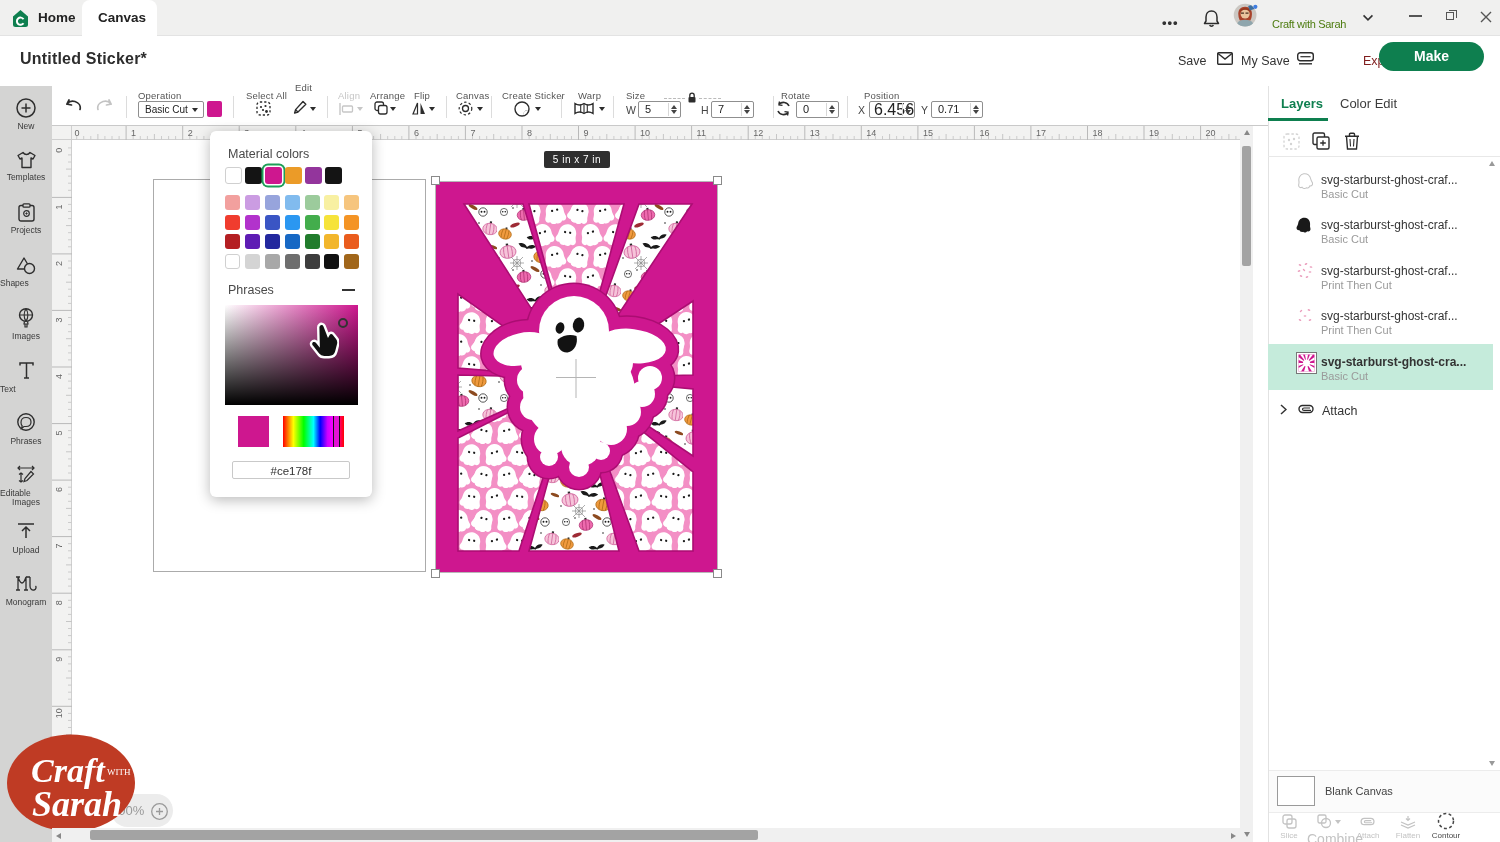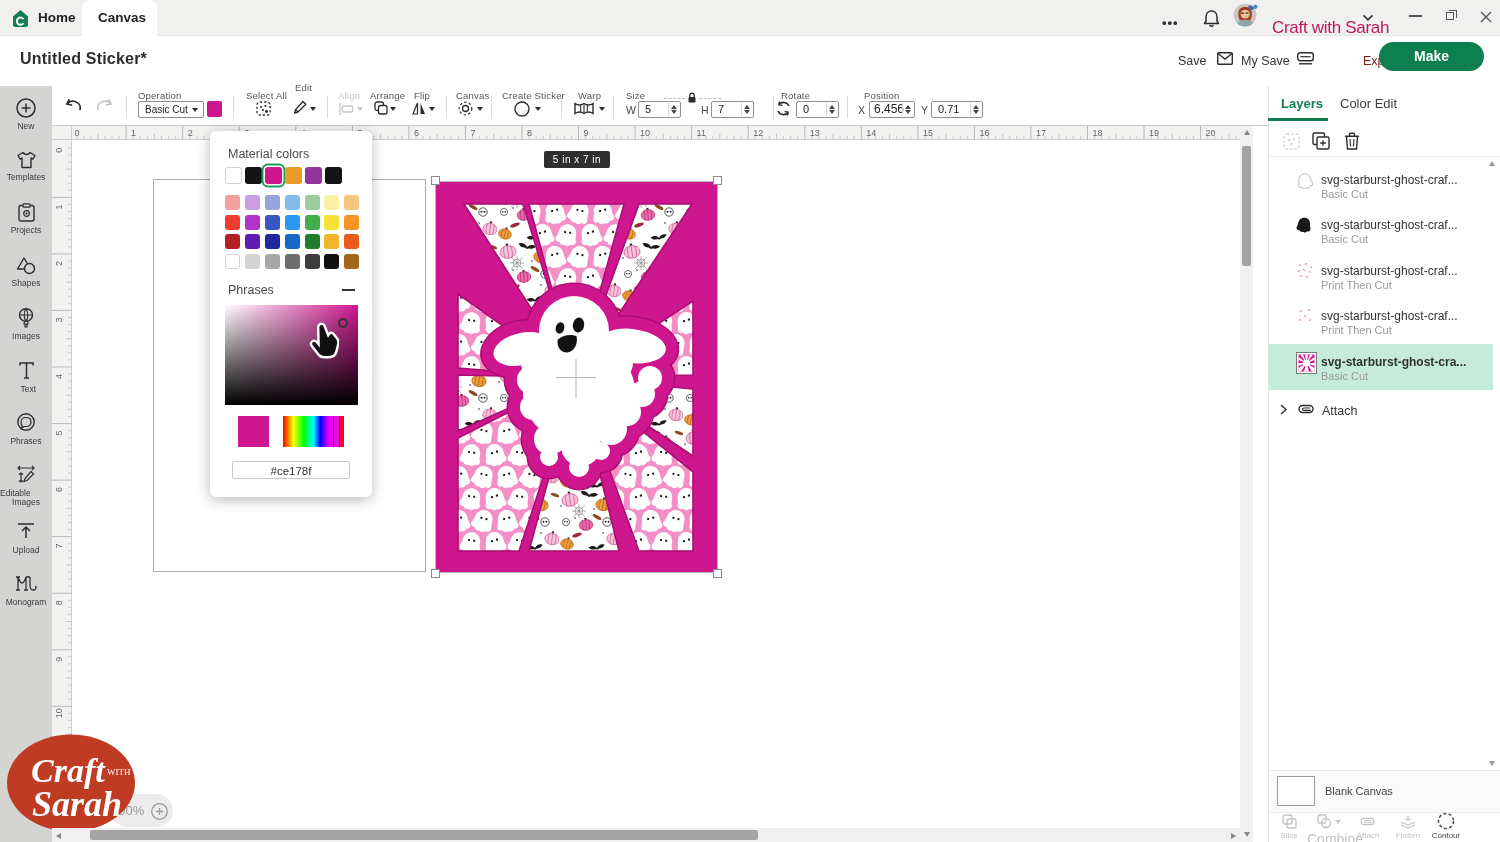--- a/index.html
+++ b/index.html
@@ -37,21 +37,21 @@
     <g clip-path="url(#av)">
       <path d="M16,5 C10,5 7,9 7,14 C7,20 9,23 9,23 L23,23 C23,23 25,20 25,14 C25,9 22,5 16,5 Z" fill="#a8432b"></path>
       <circle cx="16" cy="14.5" r="6" fill="#e8c39d"></circle>
       <path d="M5,33 L27,33 L26,26 C24,23 20,22 16,22 C12,22 8,23 6,26 Z" fill="#8fa6ad"></path>
       <path d="M10.5,13.5 h4 m2,0 h4" stroke="#4a3020" stroke-width="1.6" fill="none"></path>
       <path d="M9,10 C11,7.5 14,7 16,7 C18,7 21,7.5 23,10 L23,12 C21,9.5 18,9 16,9 C14,9 11,9.5 9,12 Z" fill="#93391f"></path>
       <path d="M20,4 L26,2 L28,8 L22,10 Z" fill="#3e6f9e"></path>
     </g>
     <circle cx="29.5" cy="5" r="2.8" fill="#3f7de0"></circle>
   </svg>
-<div class="abs" style="left:1272px;top:18px;font-size:17px;color:#be185d;letter-spacing:-0.3px">Craft with Sarah</div>
+<div class="abs" style="left:1272px;top:18px;font-size:11px;color:#4d7c0f;letter-spacing:-0.3px">Craft with Sarah</div>
 <svg class="abs" style="left:1362px;top:14px" width="12" height="8" viewBox="0 0 13 9">
     <path d="M1.5,1.5 L6.5,6.5 L11.5,1.5" fill="none" stroke="#333" stroke-width="1.8"></path>
   </svg>
 <div class="abs" style="left:1409px;top:15px;width:13px;height:1.6px;background:#555"></div>
 <div class="abs" style="left:1446px;top:12px;width:8px;height:8px;border:1.3px solid #555"></div>
 <div class="abs" style="left:1449px;top:9.5px;width:8px;height:8px;border:1.3px solid #555;border-left:none;border-bottom:none"></div>
 <svg class="abs" style="left:1480px;top:11px" width="12" height="12" viewBox="0 0 12 12">
     <path d="M1,1 L11,11 M11,1 L1,11" stroke="#555" stroke-width="1.4"></path>
   </svg>
 <div class="abs" style="left:0;top:36px;width:1500px;height:50px;background:#fff"></div>
@@ -160,21 +160,21 @@
     <path d="M3.4,0.5 L3,4 L6.5,4.4" fill="none" stroke="#2c2c2c" stroke-width="1.4"></path>
     <path d="M11.6,14.5 L12,11 L8.5,10.6" fill="none" stroke="#2c2c2c" stroke-width="1.4"></path>
   </svg>
 <div class="ib" style="left:796px;top:101px;width:43px">0<span class="spin">
       <i class="up"></i>
       <i class="dn"></i>
     </span></div>
 <div class="vdiv" style="left:847px"></div>
 <div class="lbl abs" style="left:864px;top:90px">Position</div>
 <div class="abs" style="left:858px;top:104px;font-size:10.5px;color:#444">X</div>
-<div class="ib" style="left:869px;top:101px;width:46px;font-size:12px;padding-left:4px">6.456<span class="spin">
+<div class="ib" style="left:869px;top:101px;width:46px;font-size:16px;padding-left:4px">6.456<span class="spin">
       <i class="up"></i>
       <i class="dn"></i>
     </span></div>
 <div class="abs" style="left:921px;top:104px;font-size:10.5px;color:#444">Y</div>
 <div class="ib" style="left:931px;top:101px;width:52px">0.71<span class="spin">
       <i class="up"></i>
       <i class="dn"></i>
     </span></div>
 <div class="abs" style="left:0;top:86px;width:52px;height:756px;background:#d4d4d3"></div>
 <svg class="abs" style="left:16px;top:98px" width="20" height="20" viewBox="0 0 20 20">
@@ -190,31 +190,31 @@
     <rect x="1" y="2.5" width="15" height="15.5" rx="2" fill="none" stroke="#2e2e2e" stroke-width="1.4"></rect>
     <rect x="5" y="0.8" width="7" height="3.4" rx="1" fill="#d4d4d3" stroke="#2e2e2e" stroke-width="1.3"></rect>
     <circle cx="8.5" cy="10.5" r="2.8" fill="none" stroke="#2e2e2e" stroke-width="1.2"></circle>
     <path d="M8.5,9.4 L8.5,11.6 M7.4,10.5 L9.6,10.5" stroke="#2e2e2e" stroke-width="1"></path>
   </svg>
 <div class="abs" style="left:0;top:225px;width:52px;text-align:center;font-size:8.5px;color:#3a3a3a">Projects</div>
 <svg class="abs" style="left:16px;top:256px" width="20" height="19" viewBox="0 0 20 19">
     <path d="M8,2 L14.5,13 L1.5,13 Z" fill="none" stroke="#2e2e2e" stroke-width="1.4" stroke-linejoin="round"></path>
     <circle cx="13.5" cy="12.5" r="5" fill="#d4d4d3" stroke="#2e2e2e" stroke-width="1.4"></circle>
   </svg>
-<div class="abs" style="left:0;top:278px;width:52px;text-align:center;font-size:8.5px;color:#3a3a3a">Shapes</div>
+<div class="abs" style="left:0;top:278px;width:52px;text-align:left;font-size:8.5px;color:#3a3a3a">Shapes</div>
 <svg class="abs" style="left:18px;top:308px" width="16" height="20" viewBox="0 0 16 20">
     <ellipse cx="8" cy="7" rx="6.5" ry="6.2" fill="none" stroke="#2e2e2e" stroke-width="1.4"></ellipse>
     <path d="M8,0.8 C5.5,4 5.5,10 8,13.2 M8,0.8 C10.5,4 10.5,10 8,13.2 M1.8,7 L14.2,7" fill="none" stroke="#2e2e2e" stroke-width="1.1"></path>
     <path d="M6.5,13.4 L6,16 L10,16 L9.5,13.4 M7,16 L7,19 L9,19 L9,16" fill="none" stroke="#2e2e2e" stroke-width="1.2"></path>
   </svg>
 <div class="abs" style="left:0;top:331px;width:52px;text-align:center;font-size:8.5px;color:#3a3a3a">Images</div>
 <svg class="abs" style="left:19px;top:362px" width="15" height="17" viewBox="0 0 15 17">
     <path d="M1,3.5 L1,1 L14,1 L14,3.5 M7.5,1 L7.5,16 M5,16 L10,16" fill="none" stroke="#2e2e2e" stroke-width="1.5"></path>
   </svg>
-<div class="abs" style="left:0;top:384px;width:36px;text-align:right;font-size:8.5px;color:#3a3a3a">Text</div>
+<div class="abs" style="left:0;top:384px;width:36px;text-align:left;font-size:8.5px;color:#3a3a3a">Text</div>
 <svg class="abs" style="left:16px;top:413px" width="20" height="19" viewBox="0 0 20 19">
     <circle cx="10" cy="9" r="8.2" fill="none" stroke="#2e2e2e" stroke-width="1.4"></circle>
     <path d="M5,9.5 C5,6 7,4.5 10,4.5 C13,4.5 15,6 15,9 C15,12 13,13.5 10,13.5 L8,13.5 L5.5,15.5 L6.2,12.8 C5.4,12 5,11 5,9.5 Z" fill="none" stroke="#2e2e2e" stroke-width="1.2"></path>
   </svg>
 <div class="abs" style="left:0;top:436px;width:52px;text-align:center;font-size:8.5px;color:#3a3a3a">Phrases</div>
 <svg class="abs" style="left:17px;top:465px" width="18" height="18" viewBox="0 0 18 18">
     <path d="M3,1 L1,3 L3,5 M15,1 L17,3 L15,5 M1,3 L17,3" fill="none" stroke="#2e2e2e" stroke-width="1.2"></path>
     <path d="M4,8 L4,17 M2,9.5 L4,8 L6,9.5 M2,15.5 L4,17 L6,15.5" fill="none" stroke="#2e2e2e" stroke-width="1.2"></path>
     <path d="M14,6.5 L16.5,9 L10,15.5 L7,16.5 L8,13.5 Z" fill="none" stroke="#2e2e2e" stroke-width="1.2"></path>
   </svg>

